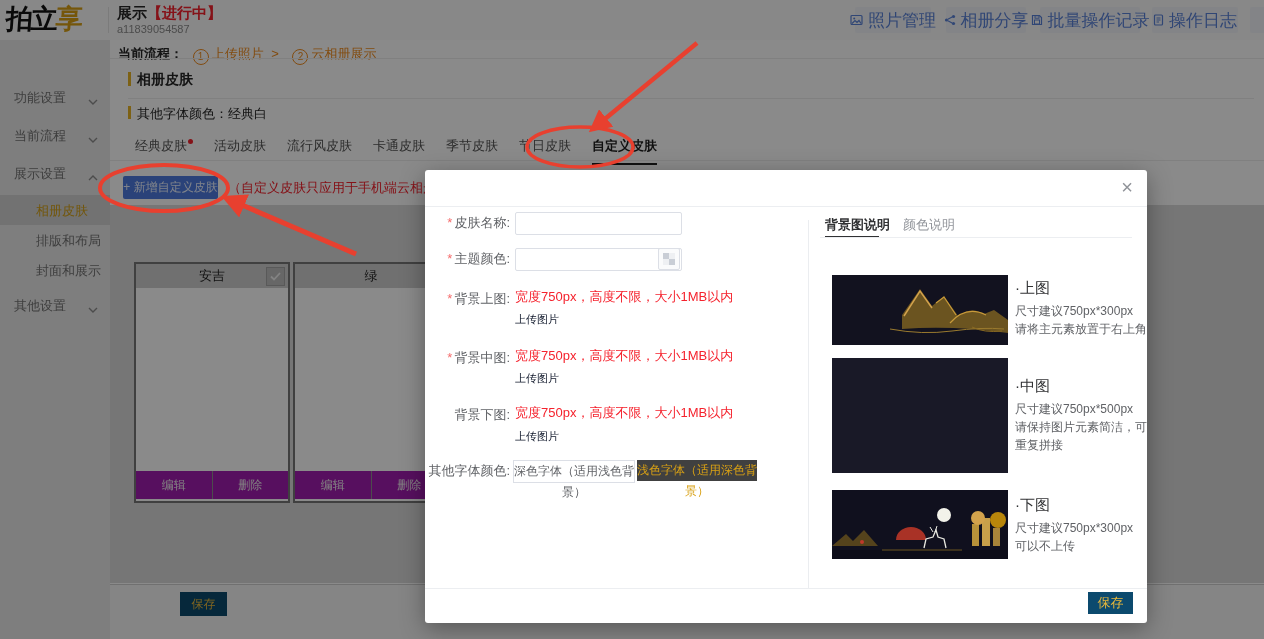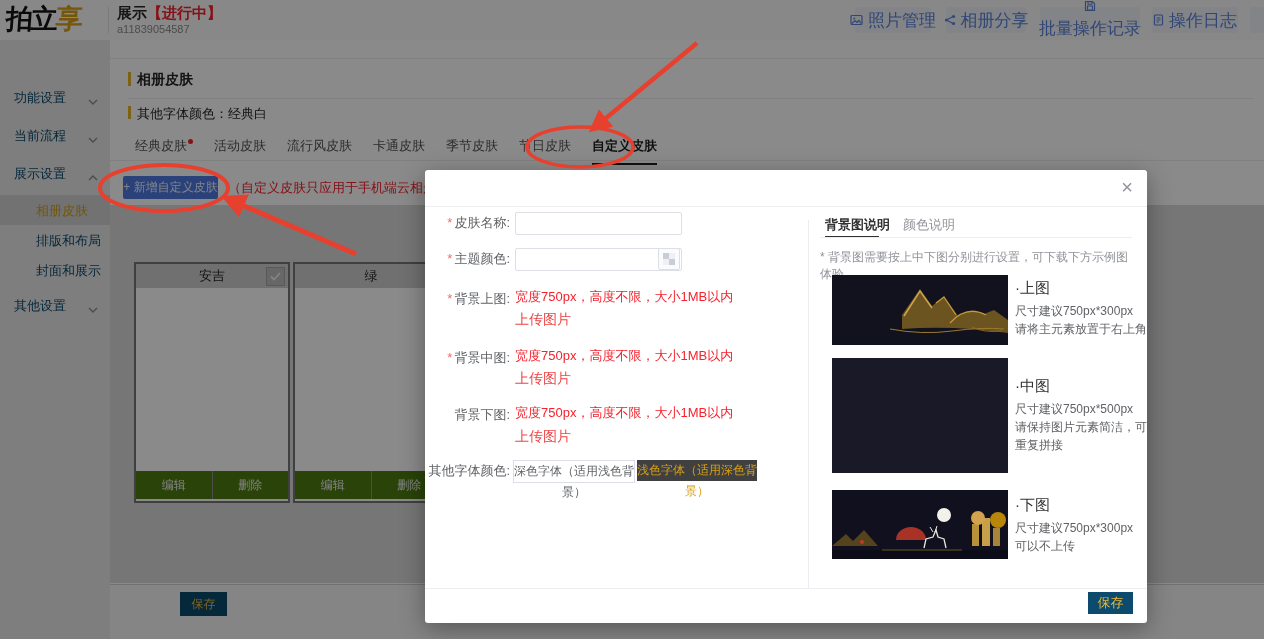--- a/index.html
+++ b/index.html
@@ -15,21 +15,21 @@
   .logo-sep{left:108px;top:7px;width:1px;height:26px;background:#e3e3e3;}
   .hd-title{left:117px;top:4px;font-size:15px;font-weight:700;color:#262626;white-space:nowrap;}
   .hd-title .status{color:#f5222d;}
   .hd-account{left:117px;top:23px;font-size:11px;color:#8c8c8c;}
   .hd-btn{top:7px;height:26px;background:#f2f4f9;border-radius:2px;color:#5a82d8;font-size:17px;
           display:flex;align-items:center;justify-content:center;gap:5px;cursor:pointer;white-space:nowrap;}
   .hd-btn svg{flex:0 0 auto;}
 
   
   .sidebar{left:0;top:40px;width:110px;height:599px;background:#e9e9e9;border-right:1px solid #d8d8d8;z-index:1;}
-  .sb-item{position:absolute;left:14px;font-size:13px;color:#0c4a6e;cursor:pointer;white-space:nowrap;}
+  .sb-item{position:absolute;left:14px;font-size:13px;color:#737373;cursor:pointer;white-space:nowrap;}
   .sb-sub{left:36px;}
   .sb-active-band{position:absolute;left:0;top:155px;width:110px;height:30px;background:#d3d3d3;}
   .sb-active{color:#d2a017;}
   .sb-chevron{position:absolute;left:88px;}
 
   
   .content-bg{left:110px;top:40px;width:1154px;height:599px;background:#fff;z-index:1;}
   .flow-row{left:118px;top:45px;z-index:2;white-space:nowrap;}
   .flow-label{font-weight:700;color:#262626;}
   .flow-step{color:#f08c1e;margin-left:6px;}
@@ -50,21 +50,21 @@
   .add-note{left:228px;top:179px;color:#f5222d;z-index:2;}
   .gray-panel{left:110px;top:205px;width:1154px;height:378px;background:#dadada;z-index:2;}
 
   
   .skin-card{position:absolute;top:262px;width:152px;height:237px;border:2px solid #777;background:#fff;z-index:3;}
   .card-1{left:134px;} .card-2{left:293px;}
   .card-head{position:relative;height:24px;background:#d0d0d0;text-align:center;line-height:24px;font-size:13px;color:#1f1f1f;}
   .card-check{position:absolute;right:3px;top:3px;width:17px;height:17px;background:#bfbfbf;border:1px solid #a5a5a5;
               display:flex;align-items:center;justify-content:center;cursor:pointer;}
   .card-body{height:183px;background:#fff;}
-  .card-foot{height:28px;background:#4d7c0f;display:flex;}
+  .card-foot{height:28px;background:#a21caf;display:flex;}
   .card-foot span{flex:1;text-align:center;line-height:28px;font-size:12px;color:#f0f0f0;cursor:pointer;}
   .card-foot span:first-child{border-right:1px solid #8d8d8d;}
 
   .page-foot-divider{left:110px;top:584px;width:1154px;height:1px;background:#cfcfcf;z-index:3;}
   .page-foot{left:110px;top:585px;width:1154px;height:54px;background:#f5f5f5;z-index:3;}
   .dark-gold-btn{background:#0c4a6e;color:#eab93a;font-size:12px;display:flex;align-items:center;justify-content:center;
                  cursor:pointer;}
   .page-save{left:180px;top:592px;width:47px;height:24px;z-index:4;}
 
   
@@ -76,21 +76,21 @@
   .m-header{position:absolute;left:0;top:0;width:722px;height:36px;border-bottom:1px solid #eceef1;}
   .m-title{position:absolute;left:20px;top:0;line-height:36px;font-size:14px;color:#303133;}
   .m-close{position:absolute;right:14px;top:5px;font-size:20px;color:#909399;cursor:pointer;line-height:24px;}
   .m-label{position:absolute;left:0;width:85px;text-align:right;font-size:13px;color:#606266;line-height:22px;white-space:nowrap;}
   .req{color:#f56c6c;margin-right:2px;}
   .m-input{position:absolute;left:90px;width:153px;height:21px;border:1px solid #dcdfe6;border-radius:2px;
            font-size:12px;padding:0 6px;outline:none;background:#fff;}
   .picker-box{position:absolute;left:233px;width:20px;height:20px;border:1px solid #dcdfe6;border-radius:2px;
               background:#fafbfc;display:flex;align-items:center;justify-content:center;cursor:pointer;}
   .m-hint{position:absolute;left:90px;color:#f5222d;font-size:13px;line-height:18px;white-space:nowrap;}
-  .m-link{position:absolute;left:90px;color:#ef4444;font-size:14px;line-height:18px;cursor:pointer;}
+  .m-link{position:absolute;left:90px;color:#0f172a;font-size:11px;line-height:18px;cursor:pointer;}
   .font-btn{position:absolute;top:290px;width:120px;height:21px;font-size:12px;line-height:21px;text-align:center;cursor:pointer;}
   .font-dark{left:88px;border:1px solid #dcdfe6;background:#fff;color:#606266;}
   .font-light{left:212px;background:#404040;color:#d8a014;}
   .v-divider{position:absolute;left:383px;top:50px;width:1px;height:368px;background:#ebedf0;}
   .m-tab1{position:absolute;left:400px;top:46px;font-size:13px;font-weight:700;color:#303133;cursor:pointer;}
   .m-tab1-line{position:absolute;left:400px;top:66px;width:54px;height:2px;background:#303133;}
   .m-tab2{position:absolute;left:478px;top:46px;font-size:13px;color:#909399;cursor:pointer;}
   .m-tabs-border{position:absolute;left:395px;top:67px;width:312px;height:1px;background:#eceef1;}
   .m-note{position:absolute;left:395px;top:79px;width:315px;font-size:12px;color:#909399;}
   .ex-img{position:absolute;left:407px;width:176px;background:#12121f;}
@@ -128,21 +128,21 @@
     </div>
     <div class="abs hd-btn" style="left:946px;width:80px;">
       <svg width="12" height="12" viewBox="0 0 12 12">
           <circle cx="9.5" cy="2.5" r="1.6" fill="#5a82d8"></circle>
           <circle cx="2.5" cy="6" r="1.6" fill="#5a82d8"></circle>
           <circle cx="9.5" cy="9.5" r="1.6" fill="#5a82d8"></circle>
           <path d="M3.8,5.3 L8.2,3.1 M3.8,6.7 L8.2,8.9" stroke="#5a82d8" stroke-width="1.1"></path>
         </svg>
       <span>相册分享</span>
     </div>
-    <div class="abs hd-btn" style="left:1040px;width:100px;flex-direction:column;">
+    <div class="abs hd-btn" style="left:1040px;width:100px;">
       <svg width="12" height="12" viewBox="0 0 12 12">
           <path d="M1.5,1.5 h7 l2,2 v7 h-9 z" fill="none" stroke="#5a82d8" stroke-width="1.2"></path>
           <rect x="3.5" y="6" width="5" height="4" fill="none" stroke="#5a82d8" stroke-width="1"></rect>
           <rect x="4" y="1.8" width="4" height="2.4" fill="none" stroke="#5a82d8" stroke-width="1"></rect>
         </svg>
       <span>批量操作记录</span>
     </div>
     <div class="abs hd-btn" style="left:1152px;width:86px;">
       <svg width="11" height="12" viewBox="0 0 11 12">
           <rect x="1.5" y="1" width="8" height="10" rx="1" fill="none" stroke="#5a82d8" stroke-width="1.2"></rect>
@@ -178,20 +178,26 @@
     <span class="sb-item sb-sub" style="top:222px;">封面和展示</span>
 
     <span class="sb-item" style="top:257px;font-family:Liberation Mono, monospace;">其他设置</span>
     <span class="sb-chevron" style="top:261px;"><svg width="10" height="6" viewBox="0 0 10 6">
           <polyline points="1,1 5,5 9,1" fill="none" stroke="#8c8c8c" stroke-width="1.4"></polyline>
         </svg></span>
   </div>
 
   <div class="abs content-bg"></div>
 
+  <div class="abs flow-row">
+    <span class="flow-label">当前流程：</span>
+    <span class="flow-step"><span class="num-circle">1</span><span>上传照片</span></span>
+    <span class="flow-sep">&gt;</span>
+    <span class="flow-step"><span class="num-circle">2</span><span>云相册展示</span></span>
+  </div>
   <div class="abs divider" style="left:110px;top:58px;width:1154px;"></div>
 
   <div class="abs gold-bar" style="left:128px;top:72px;height:14px;"></div>
   <div class="abs sec-title">相册皮肤</div>
   <div class="abs divider" style="left:128px;top:98px;width:1126px;"></div>
 
   <div class="abs gold-bar" style="left:128px;top:106px;height:13px;"></div>
   <div class="abs cur-skin">
     <span>其他字体颜色：</span><span>经典白</span>
   </div>
@@ -277,21 +283,20 @@
 
     <div class="m-label" style="top:290px;"><span>其他字体颜色:</span></div>
     <div class="font-btn font-dark">深色字体（适用浅色背景）</div>
     <div class="font-btn font-light">浅色字体（适用深色背景）</div>
 
     <div class="v-divider"></div>
     <div class="m-tab1">背景图说明</div>
     <div class="m-tab1-line"></div>
     <div class="m-tab2">颜色说明</div>
     <div class="m-tabs-border"></div>
-    <div class="m-note">* 背景图需要按上中下图分别进行设置，可下载下方示例图体验</div>
 
     <svg class="ex-img" style="top:105px;" width="176" height="70" viewBox="0 0 176 70">
       <rect width="176" height="70" fill="#12121f"></rect>
       <path d="M70,40 L88,14 L100,31 L112,21 L126,41 Q140,31 152,39 L162,35 L176,45 L176,58 Q120,50 70,54 Z" fill="#6b5420"></path>
       <path d="M72,41 L88,16 L100,33" fill="none" stroke="#d2a24c" stroke-width="1.5"></path>
       <path d="M104,28 L112,22 L124,40" fill="none" stroke="#c89a3a" stroke-width="1.2"></path>
       <path d="M118,48 q16,-18 36,-8" fill="none" stroke="#c89a3a" stroke-width="1.2"></path>
       <path d="M58,54 q32,6 62,2 t52,-2" fill="none" stroke="#9a7a2e" stroke-width="1"></path>
       <path d="M140,52 q12,6 30,4" fill="none" stroke="#8a6a22" stroke-width="1"></path>
     </svg>

